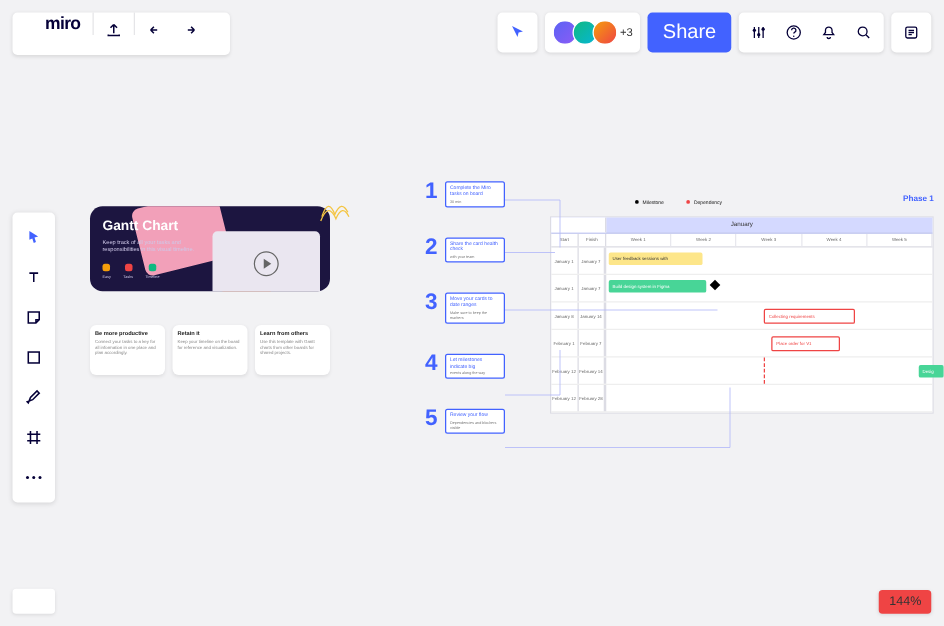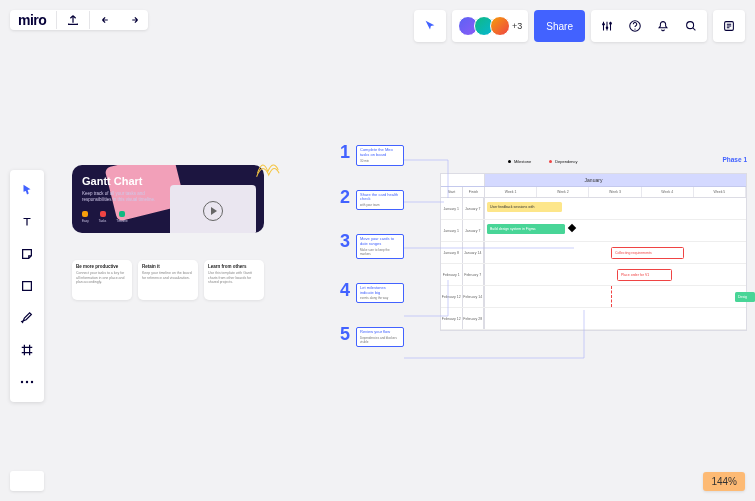--- a/index.html
+++ b/index.html
@@ -1,33 +1,33 @@
 <!DOCTYPE html>
 <html><head>
 <meta charset="utf-8">
 <style>
 * { margin: 0; padding: 0; box-sizing: border-box; font-family: -apple-system, BlinkMacSystemFont, "Segoe UI", Helvetica, Arial, sans-serif; }
 body { background: #f2f2f4; width: 755px; height: 501px; overflow: hidden; position: relative; }
 
 
-.topbar-left { position: absolute; top: 10px; left: 10px; background: #fff; border-radius: 4px; box-shadow: 0 1px 3px rgba(0,0,0,0.1); height: 20px; display: flex; align-items: center; padding: 0 0; }
+.topbar-left { position: absolute; top: 10px; left: 10px; background: #fff; border-radius: 4px; box-shadow: 0 1px 3px rgba(0,0,0,0.1); height: 34px; display: flex; padding: 0 18px; }
 .logo { font-weight: 800; font-size: 14px; color: #050038; padding: 0 8px; letter-spacing: -0.5px; }
 .divider-v { width: 1px; height: 18px; background: #e5e5e8; margin: 0 2px; }
 .top-btn { width: 28px; height: 28px; display: flex; align-items: center; justify-content: center; cursor: pointer; border-radius: 3px; }
 
 .topbar-right { position: absolute; top: 10px; right: 10px; display: flex; align-items: center; gap: 6px; }
 .avatar-group { display: flex; align-items: center; background: #fff; border-radius: 4px; box-shadow: 0 1px 3px rgba(0,0,0,0.1); height: 32px; padding: 0 6px; }
 .avatar { width: 20px; height: 20px; border-radius: 50%; margin-left: -4px; border: 1.5px solid #fff; }
 .avatar:first-child { margin-left: 0; }
 .av1 { background: linear-gradient(135deg,#5b62f4,#8b5cf6); }
 .av2 { background: linear-gradient(135deg,#10b981,#06b6d4); }
 .av3 { background: linear-gradient(135deg,#f59e0b,#ef4444); }
 .avatar-more { font-size: 9px; color: #333; margin-left: 2px; }
 .cursor-btn { background: #fff; border-radius: 4px; box-shadow: 0 1px 3px rgba(0,0,0,0.1); width: 32px; height: 32px; display:flex; align-items:center; justify-content:center; cursor:pointer;}
-.share-btn { background: #4262ff; color: #fff; border: none; border-radius: 4px; height: 32px; padding: 0 12px; font-size: 10px; font-weight: 500; cursor: pointer; }
+.share-btn { background: #4262ff; color: #fff; border: none; border-radius: 4px; height: 32px; padding: 0 12px; font-size: 16px; font-weight: 500; cursor: pointer; }
 .icon-group { background: #fff; border-radius: 4px; box-shadow: 0 1px 3px rgba(0,0,0,0.1); height: 32px; display: flex; align-items: center; padding: 0 2px; }
 .icon-btn { width: 28px; height: 28px; display: flex; align-items: center; justify-content: center; cursor: pointer; }
 
 
 .toolbar { position: absolute; left: 10px; top: 170px; background: #fff; border-radius: 4px; box-shadow: 0 1px 4px rgba(0,0,0,0.12); width: 34px; display: flex; flex-direction: column; padding: 4px 0; }
 .tool-btn { width: 34px; height: 32px; display: flex; align-items: center; justify-content: center; cursor: pointer; }
 .tool-btn.active svg path, .tool-btn.active svg { fill: #4262ff; }
 
 
 .canvas { position: absolute; inset: 0; }
@@ -82,21 +82,21 @@
 .date-cell { width:22px; border-right:0.5px solid #dcdce4; display:flex; align-items:center; justify-content:center; font-size:3.5px; color:#666;}
 .body-row { height: 22px; display: flex; border-bottom: 0.5px solid #eee; position:relative;}
 .body-left { width: 44px; display:flex; border-right:0.5px solid #dcdce4;}
 
 .bar { position:absolute; height: 10px; border-radius: 1.5px; font-size: 3.5px; color:#fff; display:flex; align-items:center; padding:0 3px; top:4px;}
 .bar-yellow { background:#fde68a; color:#333; }
 .bar-green { background:#48d597; }
 .bar-red-outline { border:0.5px solid #ef4444; background:#fff; color:#ef4444; height:12px;}
 
 .bottom-left { position: absolute; left: 10px; bottom: 10px; background:#fff; border-radius:3px; box-shadow: 0 1px 3px rgba(0,0,0,0.1); width: 34px; height: 20px;}
-.zoom { position: absolute; right: 10px; bottom: 10px; background: #fdba74; border-radius: 3px; box-shadow: 0 1px 3px rgba(0,0,0,0.1); padding: 4px 8px; font-size: 10px; color: #333; }
+.zoom { position: absolute; right: 10px; bottom: 10px; background: #ef4444; border-radius: 3px; box-shadow: 0 1px 3px rgba(0,0,0,0.1); padding: 4px 8px; font-size: 10px; color: #333; }
 
 svg { display: block; }
 .stroke-ic { stroke:#050038; stroke-width:1.4; fill:none;}
 .stroke-ic-lt { stroke:#050038; stroke-width:1.2; fill:none;}
 </style>
 </head>
 <body>
 
 <div class="canvas">
 

